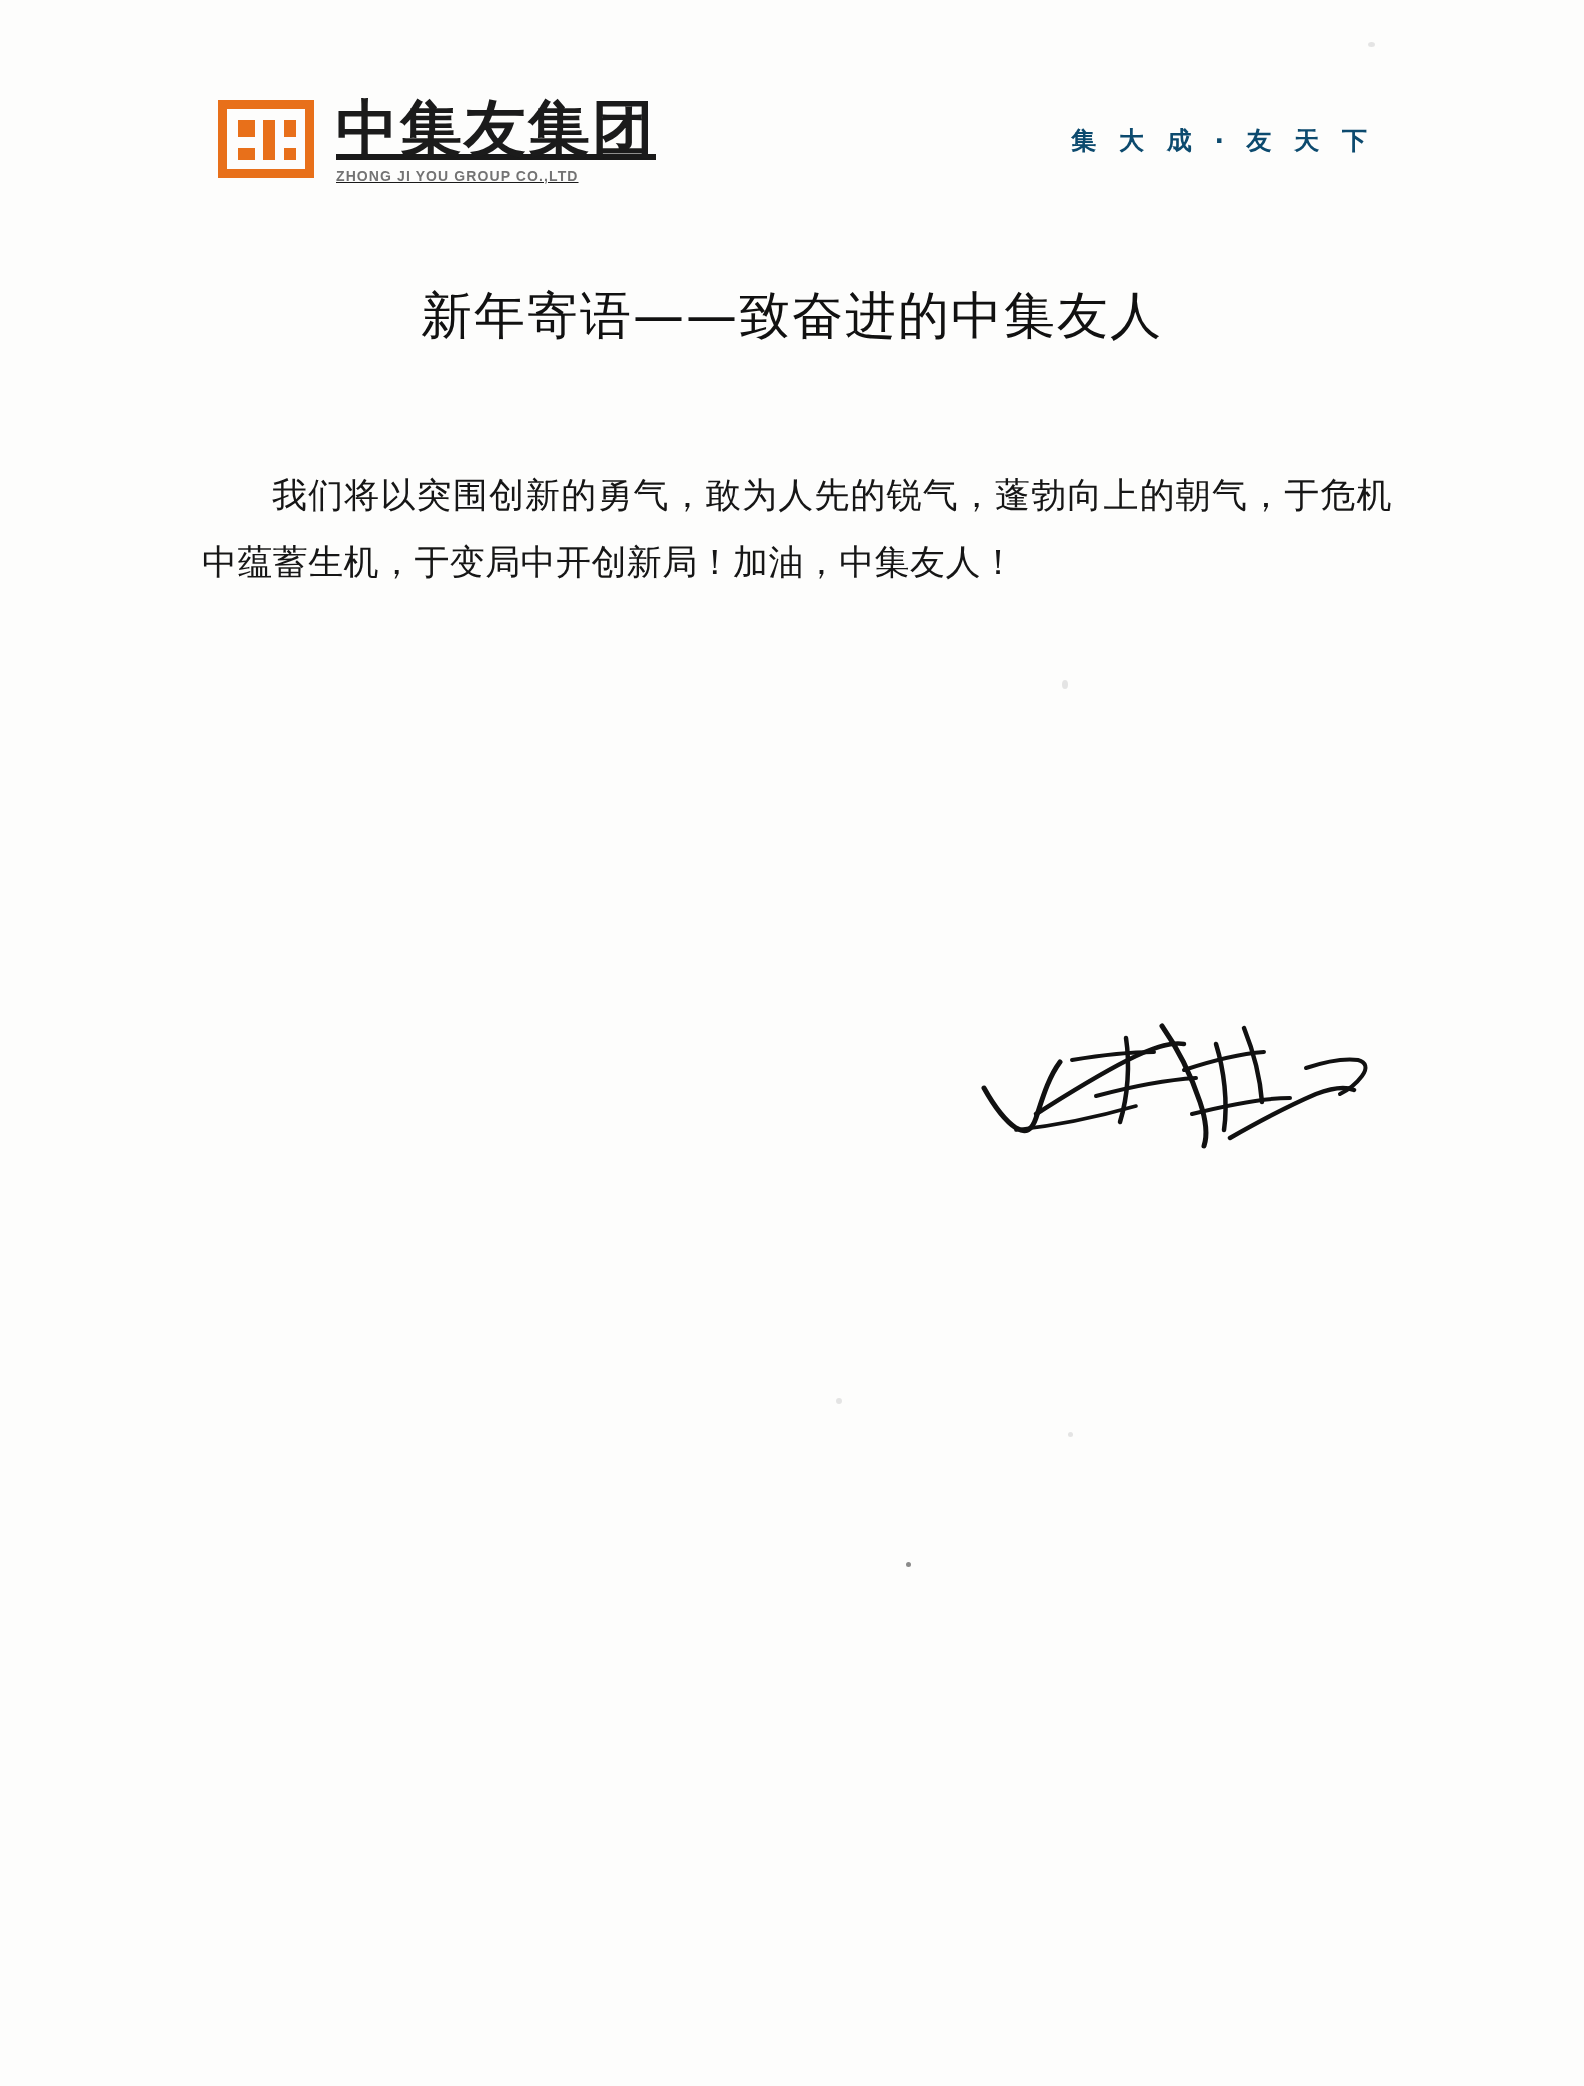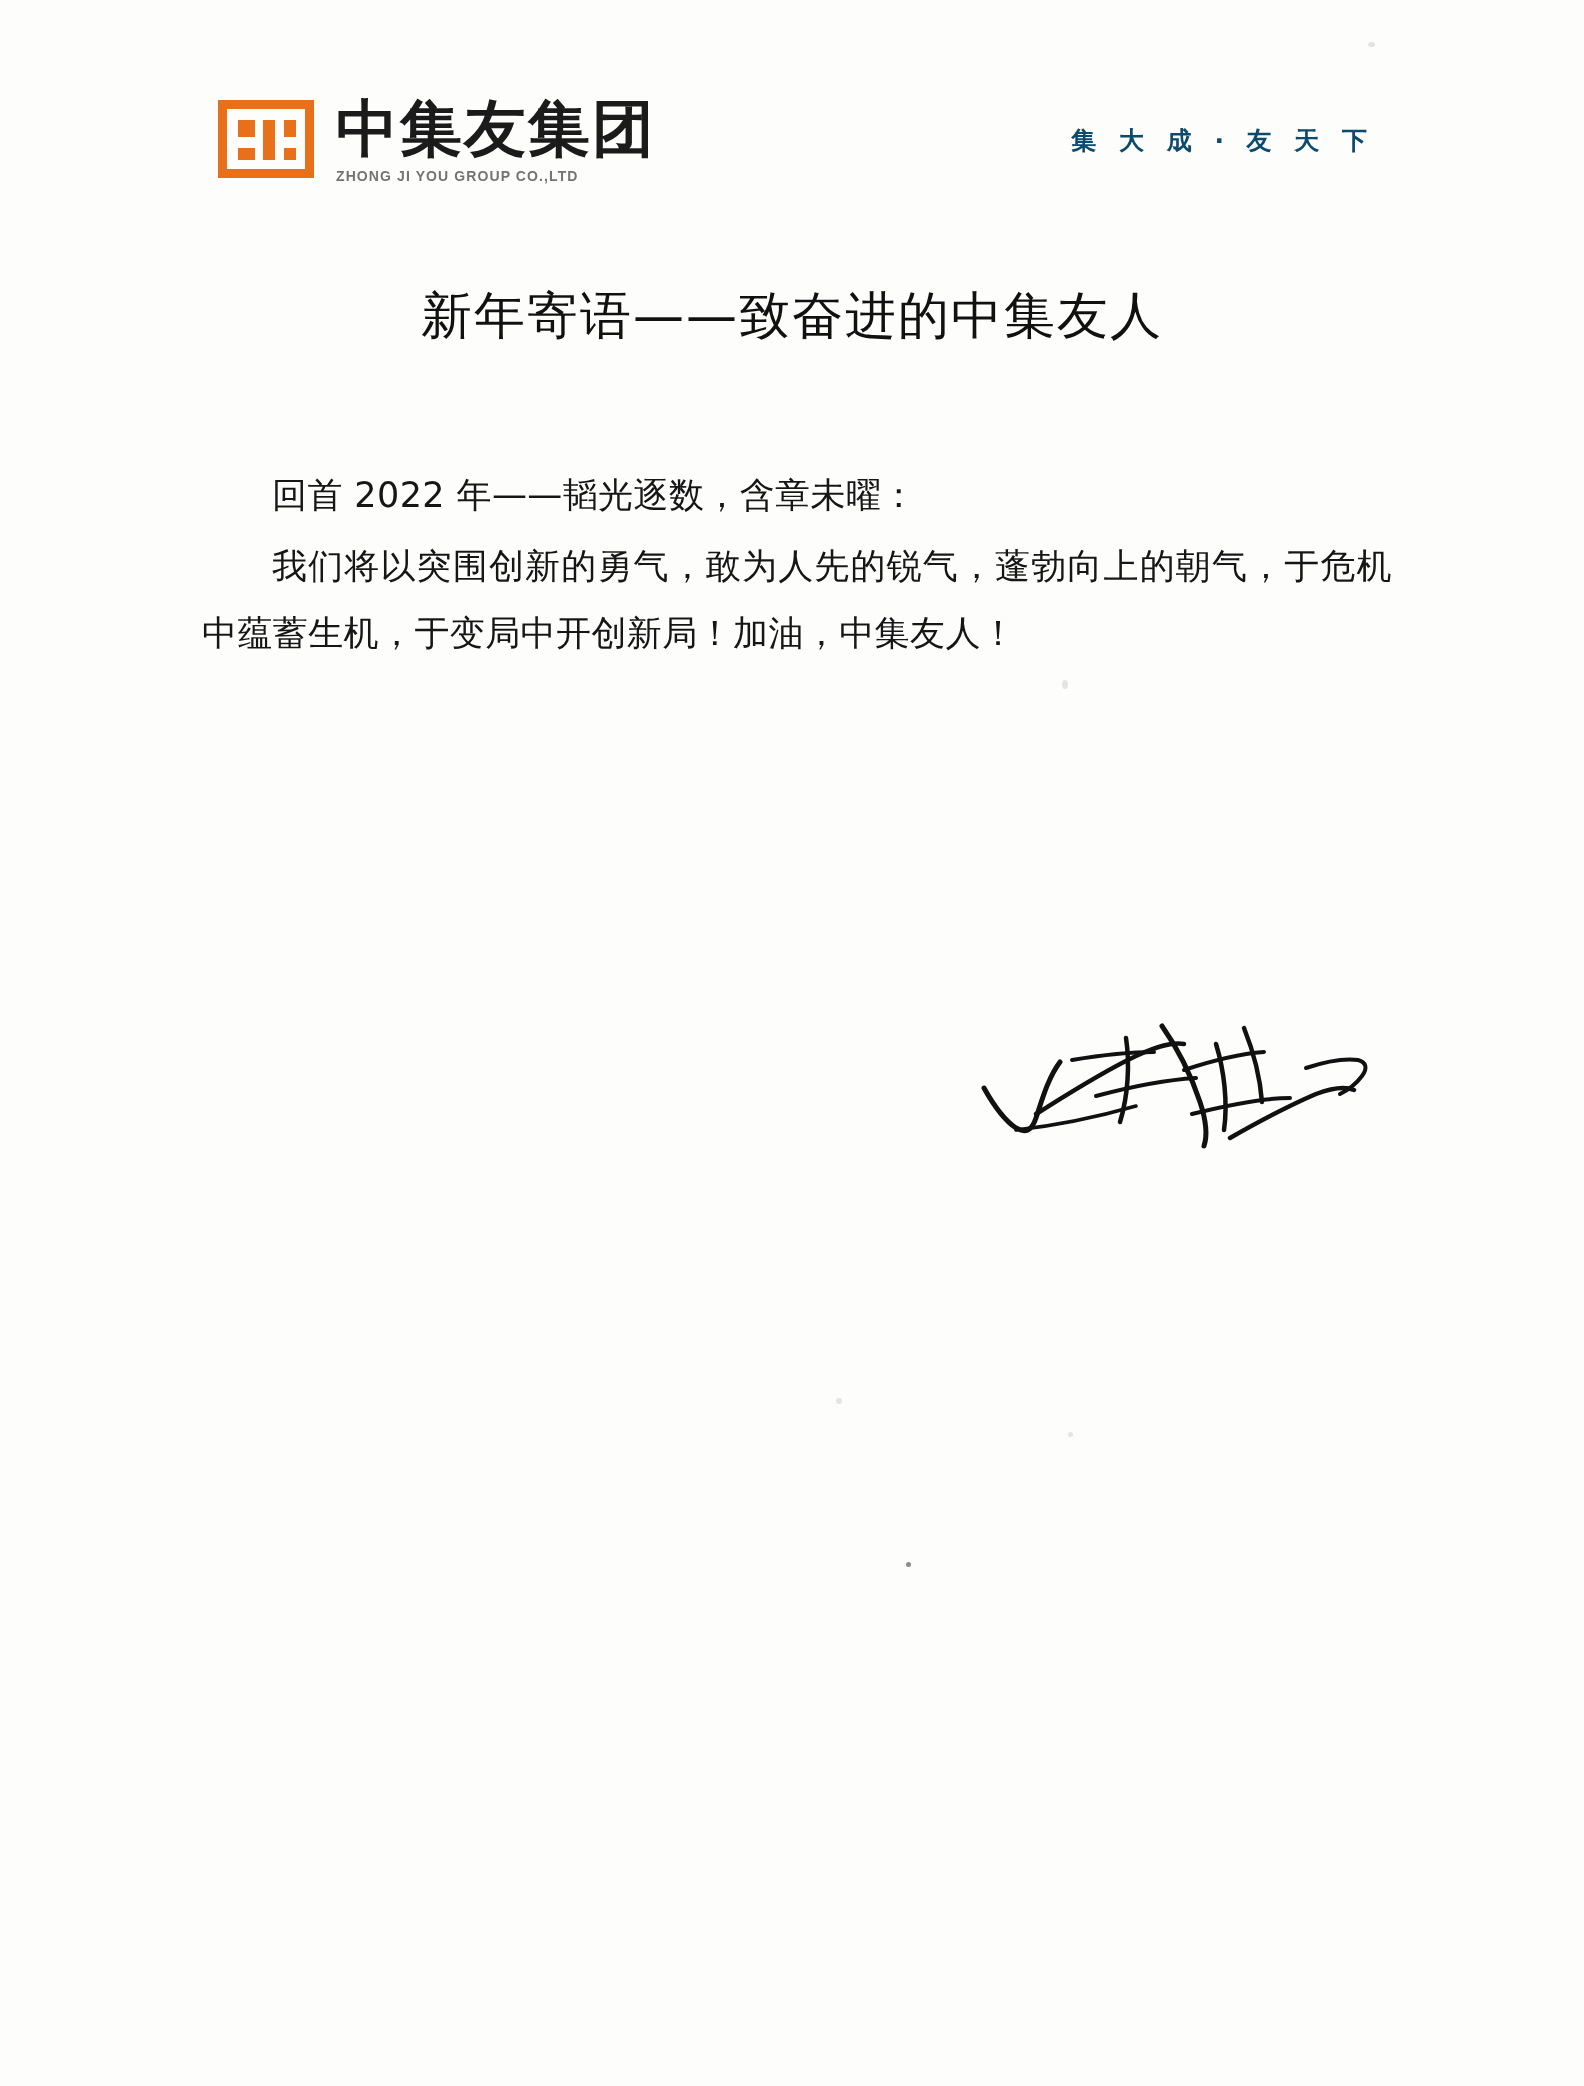--- a/index.html
+++ b/index.html
@@ -28,20 +28,21 @@
     left: 0;
     width: 100%;
     height: 110px;
   }
   .logo-block {
     position: absolute;
     left: 218px;
     top: 0;
     display: flex;
     align-items: flex-start;
+    text-decoration: underline;
   }
   .logo-mark {
     width: 96px;
     height: 78px;
     margin-top: 4px;
     position: relative;
   }
   .logo-mark svg { display: block; }
 
   .logo-text {
@@ -155,21 +156,20 @@
         <div class="logo-en">ZHONG JI YOU GROUP CO.,LTD</div>
       </div>
     </div>
 
     <div class="slogan">集 大 成 · 友 天 下</div>
   </div>
 
   <div class="doc-title">新年寄语——致奋进的中集友人</div>
 
   <div class="body-text">
-    <p class="para">回首 2022 年——韬光逐数，含章未曜：</p>
     <p class="para">我们将以突围创新的勇气，敢为人先的锐气，蓬勃向上的朝气，于危机中蕴蓄生机，于变局中开创新局！加油，中集友人！</p>
   </div>
 
   <div class="signature">
     <svg width="400" height="210" viewBox="0 0 400 210" xmlns="http://www.w3.org/2000/svg">
       <g fill="none" stroke="#111" stroke-linecap="round" stroke-linejoin="round">
         <path d="M8 78 C18 96 28 110 40 118 C50 124 56 120 60 108 C66 90 72 68 84 52" stroke-width="5"></path>
         <path d="M60 104 C92 84 126 62 160 46 C182 36 196 32 208 34" stroke-width="4.5"></path>
         <path d="M96 50 C120 46 150 42 178 42" stroke-width="4"></path>
         <path d="M150 28 C154 54 152 86 144 112" stroke-width="4.5"></path>

